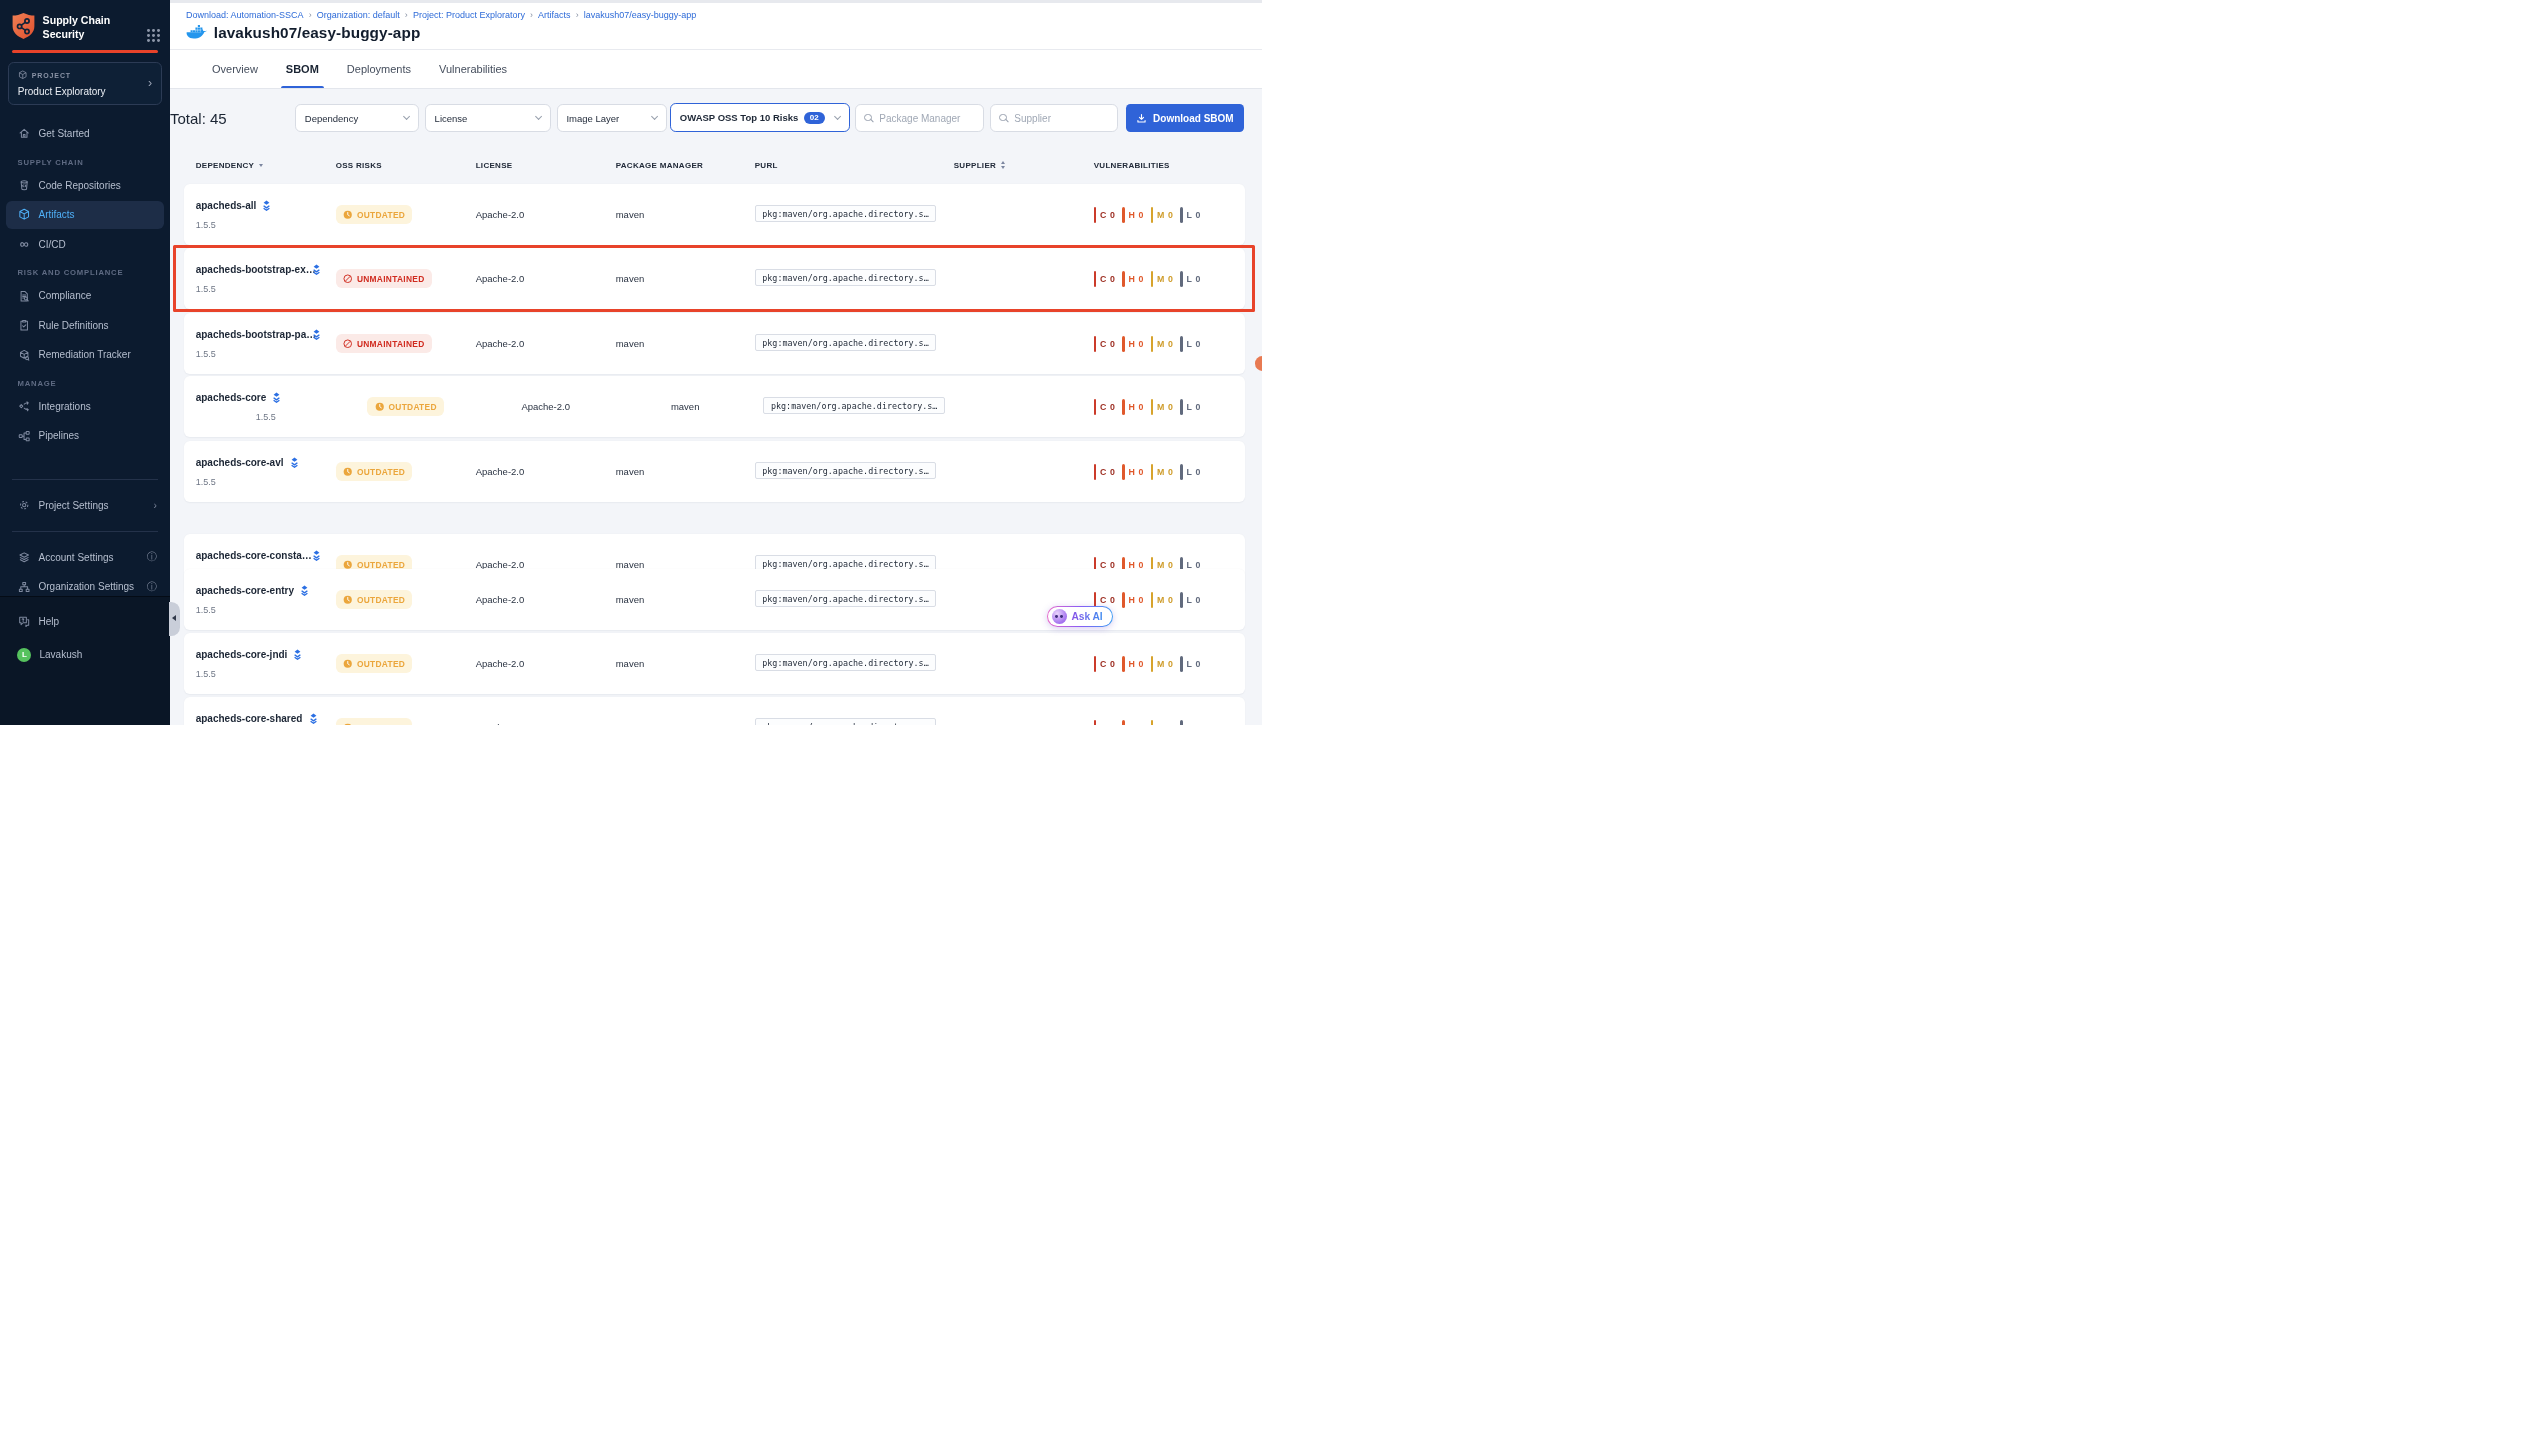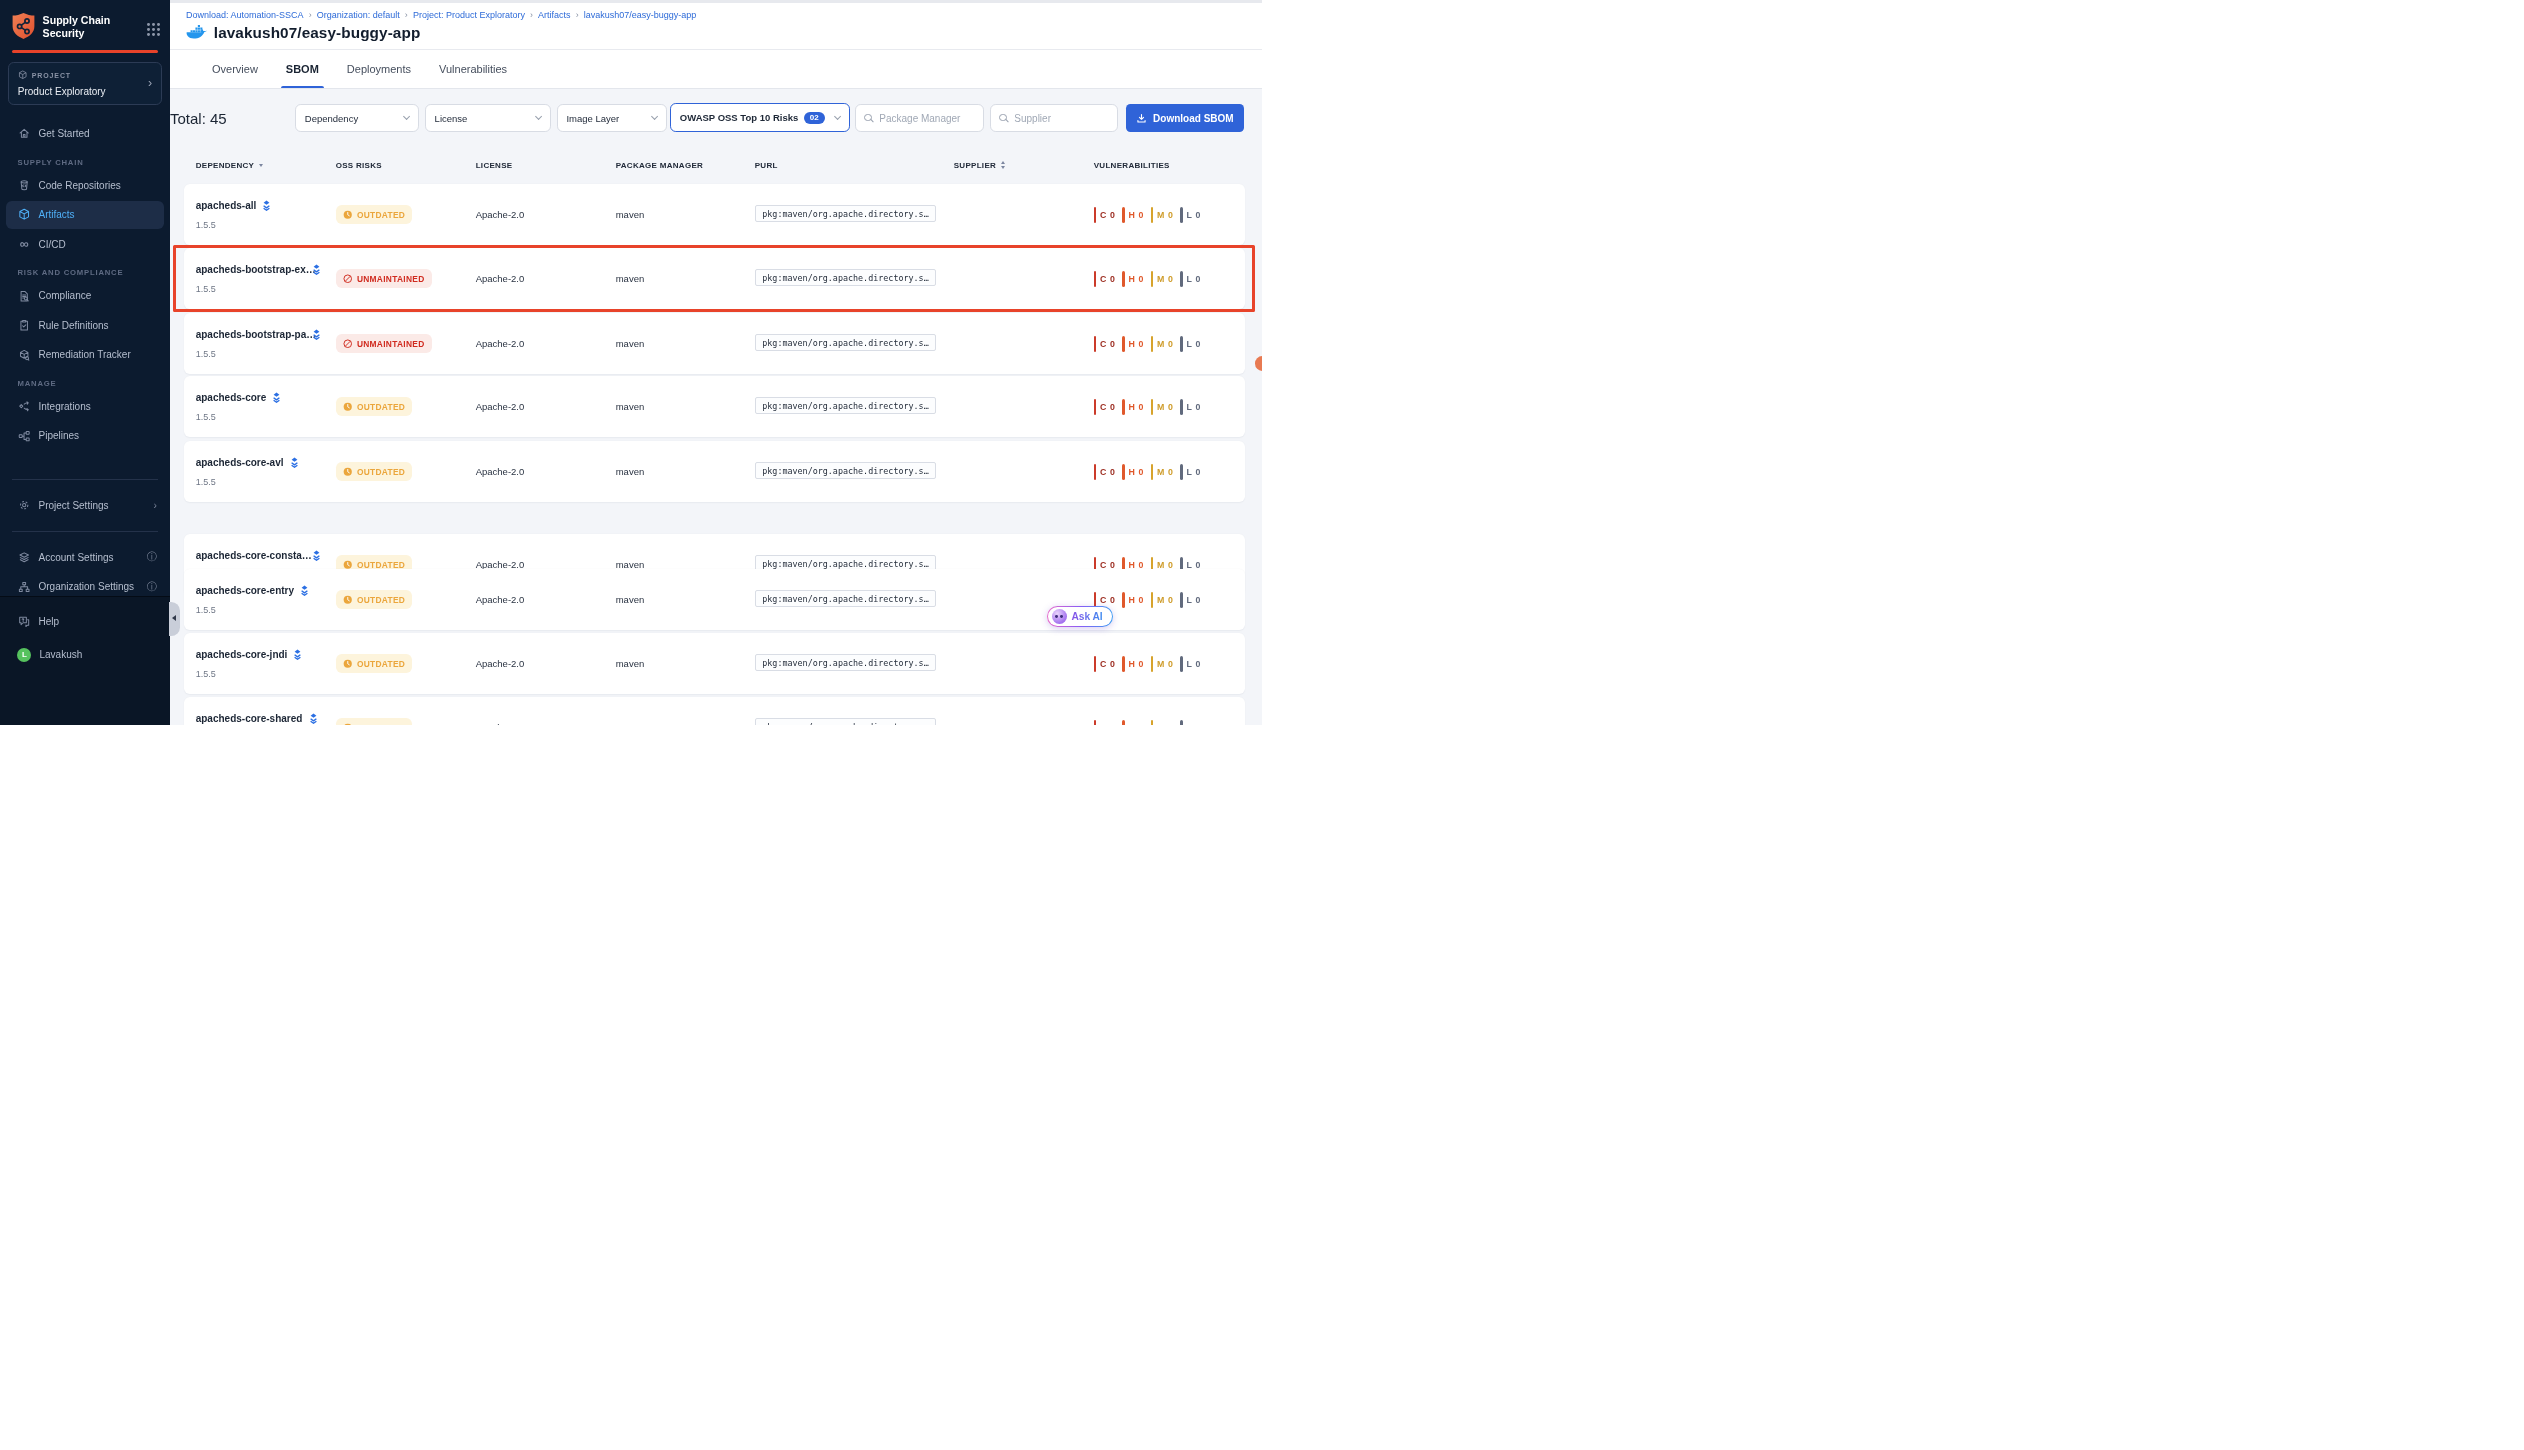--- a/index.html
+++ b/index.html
@@ -1,21 +1,21 @@
 <!DOCTYPE html>
 <html style="font-size:11.7px"><head>
 <meta charset="utf-8">
 <style>
   *{box-sizing:border-box;margin:0;padding:0}
   html,body{width:1262px;height:725px;overflow:hidden}
   body{font-family:"Liberation Sans",sans-serif;background:#fff;position:relative;color:#1d2736}
 
   
   .sidebar{position:absolute;left:0;top:0;width:170px;height:725px;background:#0c1b2f;z-index:10}
-  .sb-head{display:flex;align-items:center;padding:11.7px 10.2px 0 11px}
+  .sb-head{display:flex;align-items:flex-end;padding:11.7px 10.2px 0 11px}
   .sb-title{font-size:10.6px;font-weight:700;color:#fff;line-height:1.3;width:70px;margin-left:6.6px;margin-top:1.5px}
   .grid-icon{margin-left:auto;margin-top:5.8px;display:grid;grid-template-columns:repeat(3,2.9px);gap:2.2px;cursor:pointer}
   .grid-icon i{width:2.9px;height:2.9px;border-radius:50%;background:#8d96a8}
   .sb-rule{height:2.2px;background:#e8432a;margin:8.8px 12.4px 0 11.7px;border-radius:1.5px}
   .project-box{margin:9.5px 8px 0;border:0.7px solid #2c3b55;border-radius:5.8px;padding:5.8px 8.8px 7.3px;position:relative;background:#0e2036;cursor:pointer}
   .proj-top{display:flex;align-items:center;gap:4.4px}
   .proj-label{font-size:7px;font-weight:700;letter-spacing:0.9px;color:#8a93a6}
   .proj-name{font-size:10px;color:#e9edf3;margin-top:3.7px}
   .proj-chev{position:absolute;right:8.8px;top:50%;transform:translateY(-54%);color:#9aa3b5;font-size:12.4px}
   .sb-nav{margin-top:14.6px}
@@ -540,21 +540,21 @@
             <span class="vletter">M</span>
             <span class="vcount">0</span>
           </span>
           <span class="vseg sev-l">
             <i class="vbar"></i>
             <span class="vletter">L</span>
             <span class="vcount">0</span>
           </span>
         </div>
       </div>
-      <div class="row grid7" style="top: 376px;">
+      <div class="row grid7" style="top: 376px; text-align: center;">
         <div class="cell">
           <div class="dep-top">
             <span class="dep-name">apacheds-core</span>
             <span style="display:flex">
               <svg width="11" height="11" viewBox="0 0 16 16">
                 <path d="M8 .8l4.2 3.1L8 7 3.8 3.9z" fill="#2b6fe3"></path>
                 <path d="M3.8 8.3L8 11.4l4.2-3.1" fill="none" stroke="#2b6fe3" stroke-width="2" stroke-linejoin="round"></path>
                 <path d="M3.8 11.9L8 15l4.2-3.1" fill="none" stroke="#2b6fe3" stroke-width="2" stroke-linejoin="round"></path>
               </svg>
             </span>

